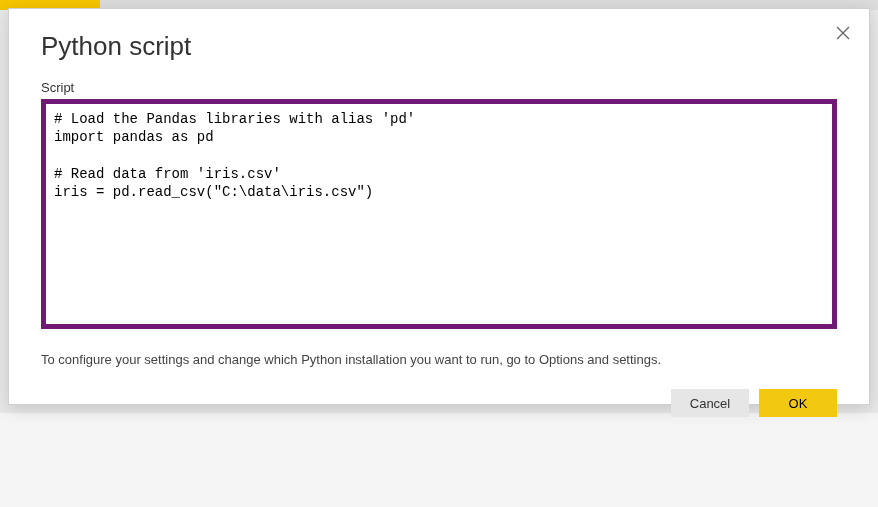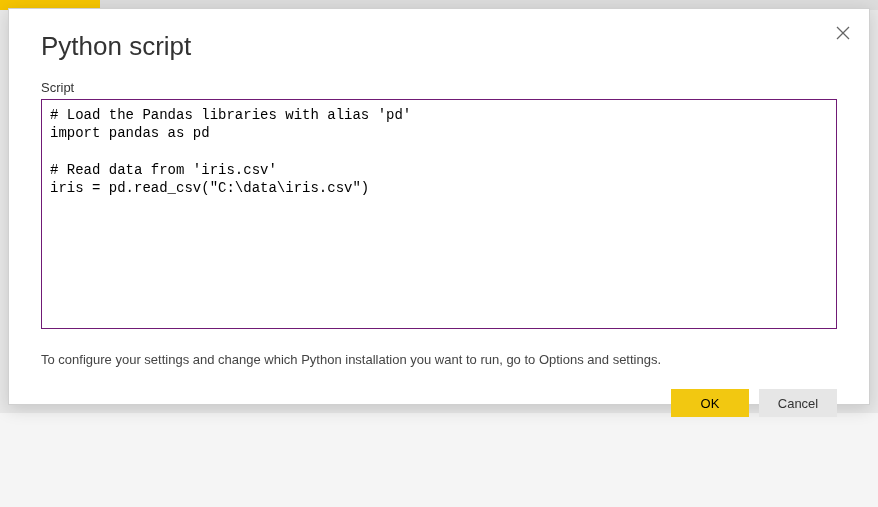--- a/index.html
+++ b/index.html
@@ -73,21 +73,21 @@
       flex-direction: column;
     }
     .script-label {
       font-size: 13px;
       color: #333;
       margin-bottom: 4px;
     }
     .script-box {
       width: 100%;
       height: 230px;
-      border: 1px solid #701a75;
+      border: 5px solid #701a75;
       padding: 6px 8px;
       font-family: "Consolas", "Courier New", monospace;
       font-size: 14px;
       line-height: 1.3;
       color: #000;
       resize: none;
       white-space: pre;
       overflow: auto;
       outline: none;
     }
@@ -145,17 +145,17 @@
       <textarea class="script-box" spellcheck="false" style=""># Load the Pandas libraries with alias 'pd'
 import pandas as pd
 
 # Read data from 'iris.csv'
 iris = pd.read_csv("C:\data\iris.csv")</textarea>
 
       <div class="info-text" style="margin-top:20px;">To configure your settings and change which Python installation you want to run, go to Options and settings.</div>
     </div>
 
     <div class="dialog-footer">
+      <button class="btn btn-secondary">Cancel</button>
       <button class="btn btn-primary">OK</button>
-      <button class="btn btn-secondary">Cancel</button>
     </div>
   </div>
 </div>
 
 </body></html>

